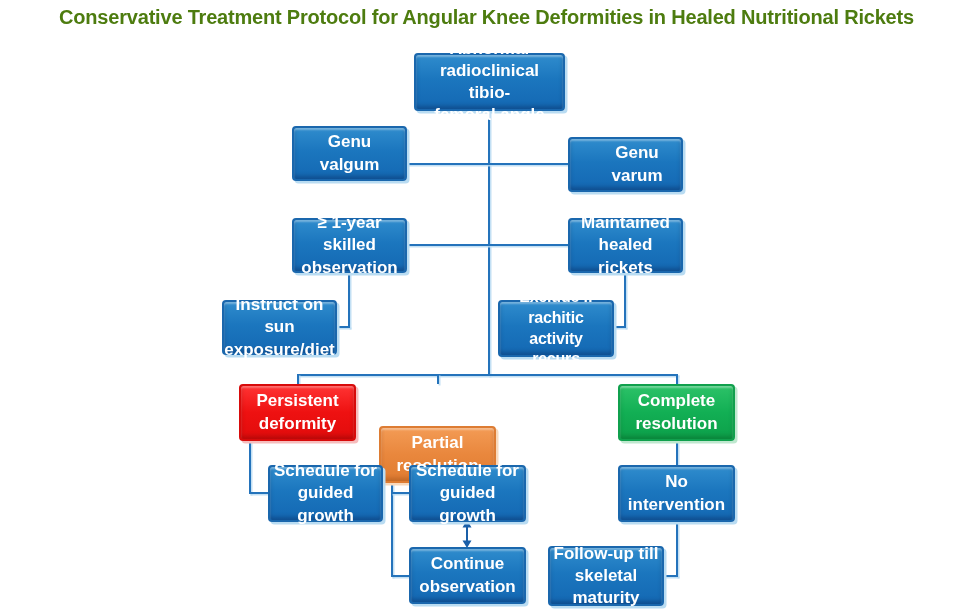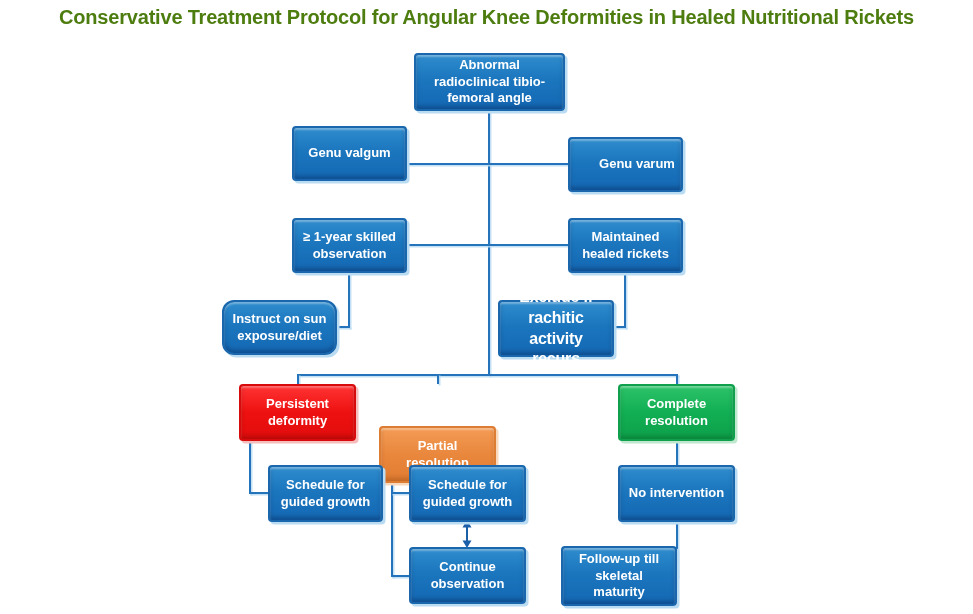--- a/index.html
+++ b/index.html
@@ -6,21 +6,21 @@
   .canvas{
     position:relative;width:973px;height:614px;background:#ffffff;overflow:hidden;
     font-family:"Liberation Sans",sans-serif;
   }
   .title{
     position:absolute;left:0;top:6px;width:973px;text-align:center;
     font-size:20px;font-weight:700;color:#4d7c0f;letter-spacing:-0.2px;
   }
   .box{
     position:absolute;box-sizing:border-box;display:flex;align-items:center;justify-content:center;
-    text-align:center;color:#ffffff;font-weight:700;font-size:13px;line-height:1.3;
+    text-align:center;color:#ffffff;font-weight:700;font-size:17px;line-height:1.3;
     white-space:pre-line;border-radius:4px;padding:2px 3px;
   }
   .blue{
     background:linear-gradient(180deg,#2f8ccd 0%,#1b76be 45%,#1468b3 100%);
     border:2px solid #1a67ad;
     box-shadow:2.5px 2.5px 0 #b9dcf2, inset 0 2px 2px rgba(255,255,255,0.35), inset 0 -3px 4px rgba(0,0,40,0.25);
   }
   .red{
     background:linear-gradient(180deg,#ff3333 0%,#ee1111 50%,#e20c0c 100%);
     border:2px solid #d70b0b;
@@ -79,35 +79,35 @@
 
   <div class="box blue" style="left:414px;top:53px;width:151px;height:58px;">Abnormal
 radioclinical tibio-
 femoral angle</div>
   <div class="box blue" style="left:292px;top:126px;width:115px;height:55px;">Genu valgum</div>
   <div class="box blue" style="left:568px;top:137px;width:115px;height:55px;padding-left:26px;">Genu varum</div>
   <div class="box blue" style="left:292px;top:218px;width:115px;height:55px;">≥ 1-year skilled
 observation</div>
   <div class="box blue" style="left:568px;top:218px;width:115px;height:55px;">Maintained
 healed rickets</div>
-  <div class="box blue" style="left:222px;top:300px;width:115px;height:55px;border-radius:12px;">Instruct on sun
+  <div class="box blue" style="left:222px;top:300px;width:115px;height:55px;">Instruct on sun
 exposure/diet</div>
   <div class="box blue fs-12" style="left:498px;top:300px;width:116px;height:57px;">Exclude if
 rachitic activity
 recurs</div>
   <div class="box red" style="left:239px;top:384px;width:117px;height:57px;">Persistent
 deformity</div>
   <div class="box orange" style="left:379px;top:384px;width:117px;height:57px;">Partial
 resolution</div>
   <div class="box green" style="left:618px;top:384px;width:117px;height:57px;">Complete
 resolution</div>
   <div class="box blue" style="left:268px;top:465px;width:115px;height:57px;">Schedule for
 guided growth</div>
   <div class="box blue" style="left:409px;top:465px;width:117px;height:57px;">Schedule for
 guided growth</div>
   <div class="box blue" style="left:618px;top:465px;width:117px;height:57px;">No intervention</div>
   <div class="box blue" style="left:409px;top:547px;width:117px;height:57px;">Continue
 observation</div>
-  <div class="box blue" style="left:548px;top:546px;width:116px;height:60px;margin-left:13px;">Follow-up till
+  <div class="box blue" style="left:548px;top:546px;width:116px;height:60px;">Follow-up till
 skeletal
 maturity</div>
 
 </div>
 
 </body></html>

